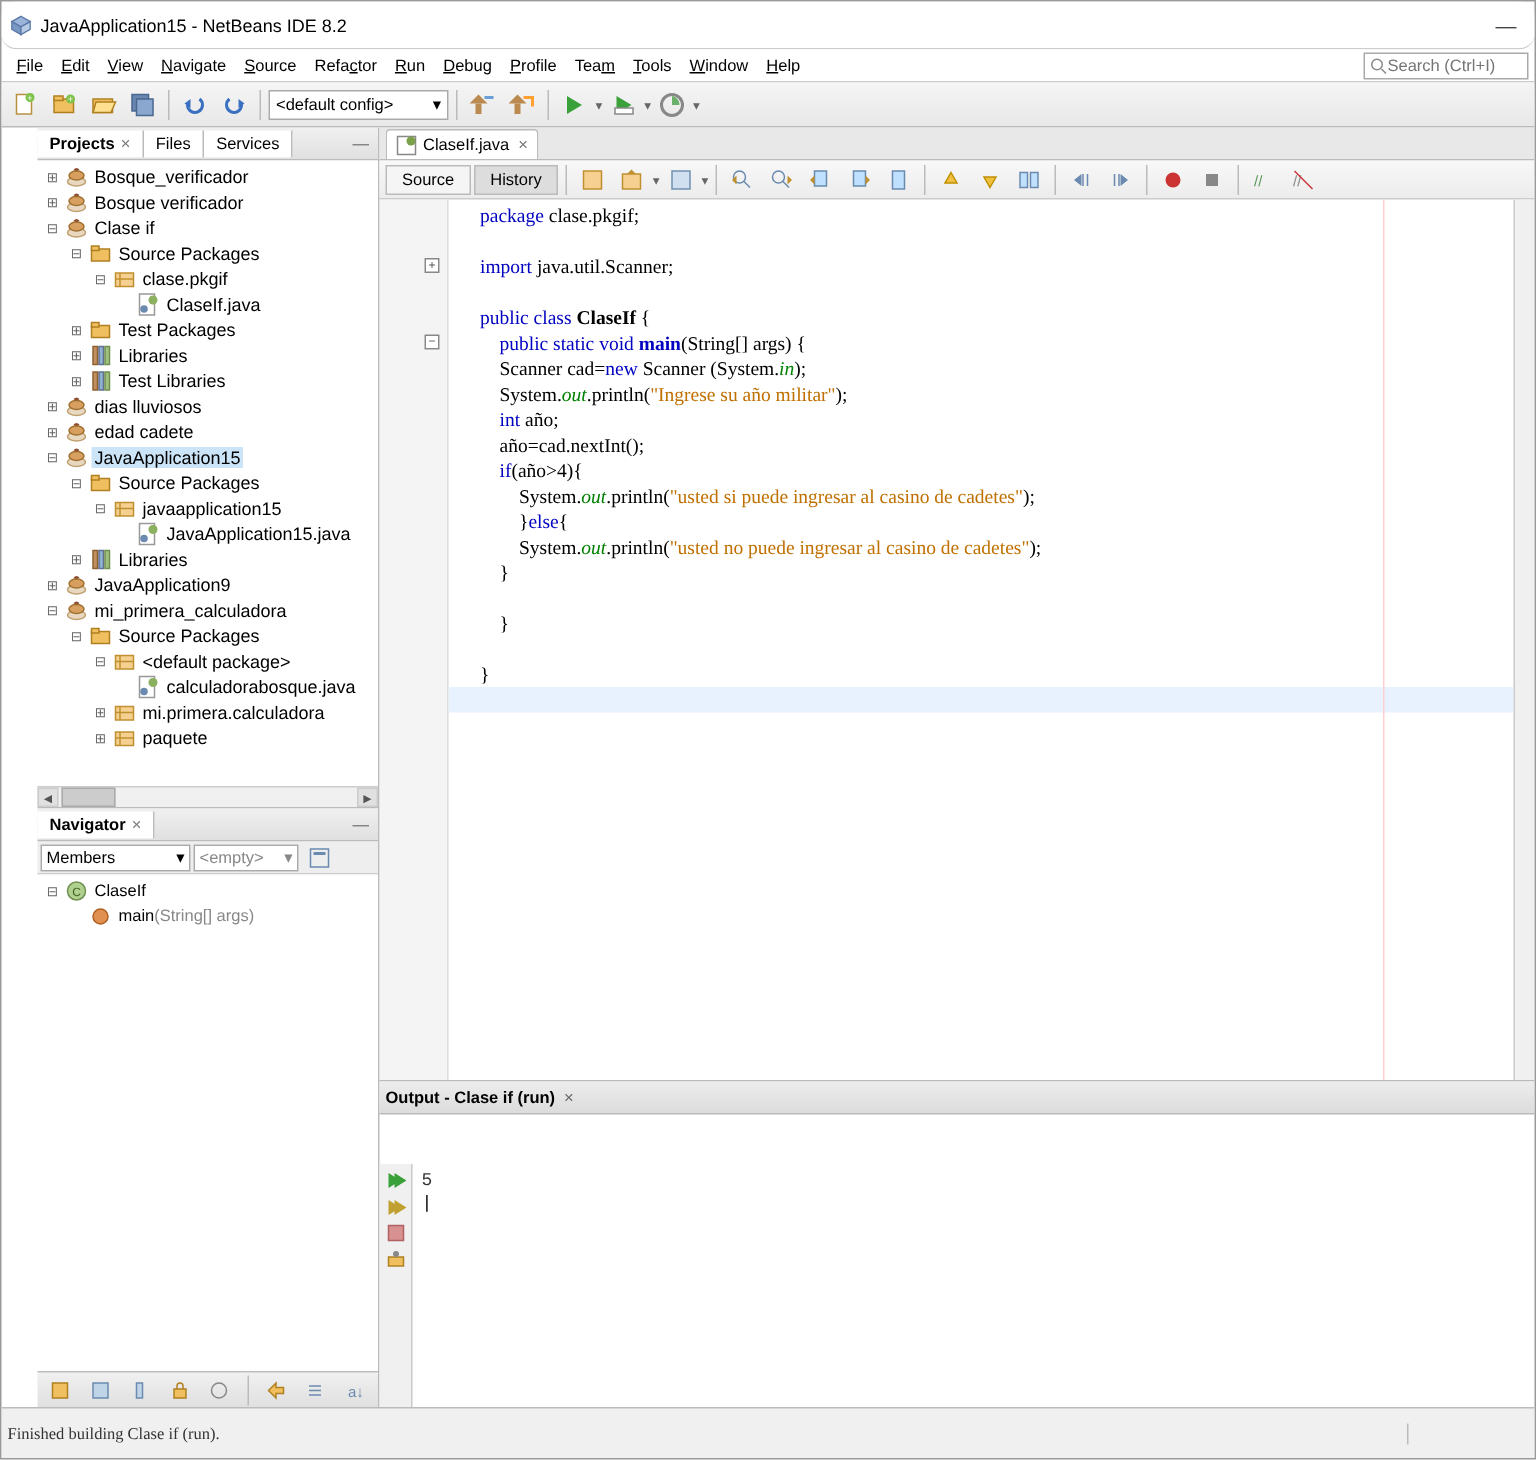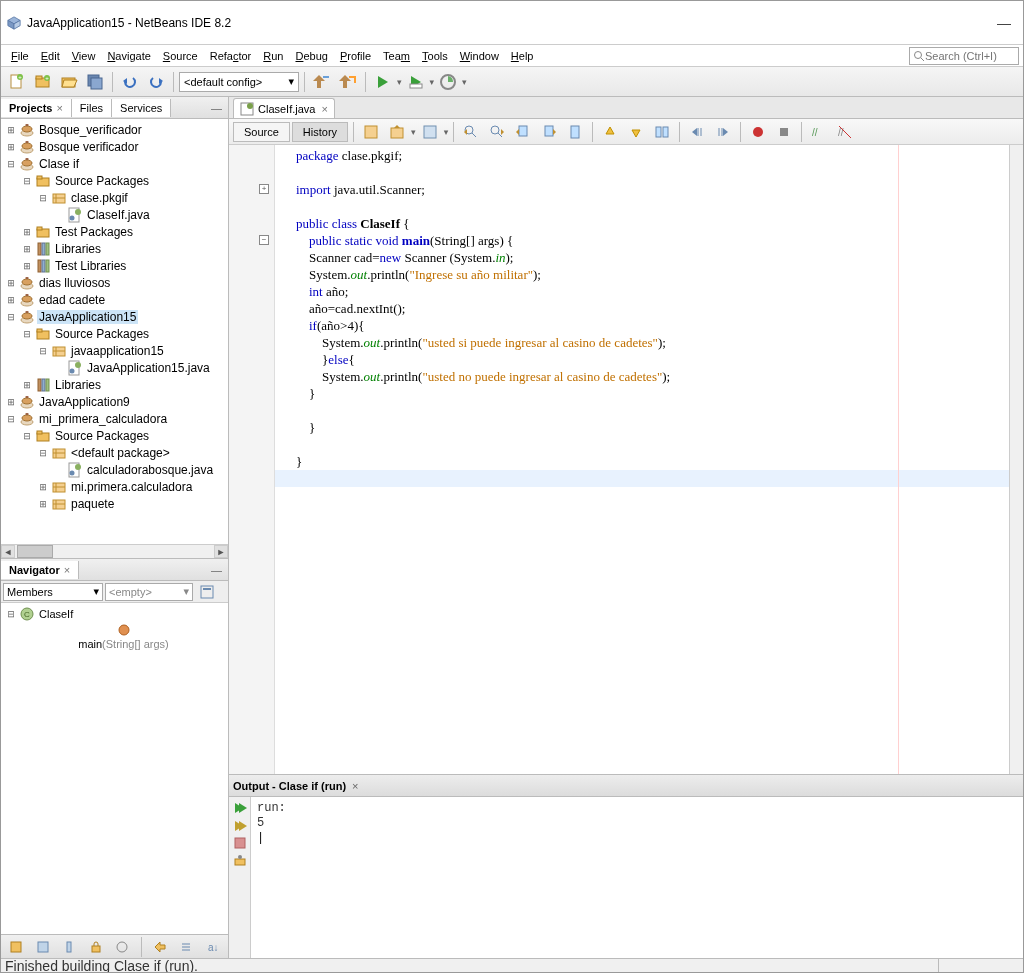--- a/index.html
+++ b/index.html
@@ -1,31 +1,31 @@
 <!DOCTYPE html>
 <html><head>
 <meta charset="utf-8">
 <style>
 * { box-sizing: border-box; margin: 0; padding: 0; }
 body { font-family: "Segoe UI", Tahoma, sans-serif; font-size: 11px; background: #fff; color: #000; width: 1024px; height: 973px; overflow: hidden; border: 1px solid #999; display: flex; flex-direction: column; }
-.titlebar { height: 44px; background: #fff; display: flex; align-items: center; padding: 0 6px; border-bottom: 1px solid #ccc; }
+.titlebar { height: 32px; background: #fff; display: flex; align-items: center; padding: 0 6px; border-bottom: 1px solid #ccc; border-radius: 10px; }
 .titlebar .cube { width: 14px; height: 14px; margin-right: 6px; }
 .titlebar .title { flex: 1; font-size: 12px; }
 .titlebar .wincontrols { display: flex; gap: 14px; font-size: 14px; color: #444; padding-right: 6px; }
 .menubar { height: 22px; display: flex; align-items: center; padding: 0 4px; border-bottom: 1px solid #ccc; }
 .menubar .mi { padding: 2px 6px; cursor: default; }
 .menubar .mi u { text-decoration: underline; }
 .menubar .spacer { flex: 1; }
 .searchbox { display: flex; align-items: center; border: 1px solid #aaa; height: 18px; width: 110px; padding: 0 3px; }
 .searchbox input { border: none; outline: none; font-size: 11px; width: 80px; color: #888; }
 .toolbar { height: 30px; background: linear-gradient(#f5f5f5,#e8e8e8); border-bottom: 1px solid #bbb; display: flex; align-items: center; padding: 0 4px; gap: 2px; }
 .tb-btn { width: 24px; height: 24px; display: flex; align-items: center; justify-content: center; border-radius: 2px; }
 .tb-sep { width: 1px; height: 20px; background: #bbb; margin: 0 3px; }
 .tb-combo { height: 20px; border: 1px solid #aaa; background: #fff; font-size: 11px; padding: 0 4px; min-width: 120px; display: flex; align-items: center; justify-content: space-between; }
-.main { flex: 1; display: flex; overflow: hidden; }
+.main { flex: 1; display: flex; overflow: hidden; padding-left: 24px; }
 .leftcol { width: 228px; display: flex; flex-direction: column; border-right: 1px solid #bbb; }
 .panelhdr { height: 22px; background: linear-gradient(#f0f0f0,#e0e0e0); border-bottom: 1px solid #bbb; display: flex; align-items: center; font-size: 11px; }
 .tab { padding: 3px 8px; border-right: 1px solid #bbb; background: #fff; }
 .tab.active { background: #fff; font-weight: normal; }
 .tab .cx { margin-left: 4px; color: #777; }
 .panel-collapse { margin-left: auto; padding: 0 6px; color: #666; }
 .tree { flex: 1; overflow: auto; background: #fff; font-size: 12px; padding: 2px 0; }
 .tnode { display: flex; align-items: center; height: 17px; white-space: nowrap; }
 .tw { width: 12px; text-align: center; color: #666; font-size: 9px; display: inline-block; }
 .ticon { width: 16px; height: 16px; margin: 0 2px; display: inline-flex; align-items: center; justify-content: center; }
@@ -51,28 +51,28 @@
 .gutter { width: 46px; background: #f4f4f4; border-right: 1px solid #ddd; position: relative; }
 .fold { position: absolute; left: 30px; width: 10px; height: 10px; border: 1px solid #888; background: #fff; font-size: 8px; text-align: center; line-height: 8px; color: #555; }
 .code { flex: 1; font-family: Liberation Serif, serif; font-size: 13px; line-height: 17px; padding: 2px 0 2px 8px; position: relative; white-space: pre; overflow: hidden; }
 .code .hl-line { position: absolute; left: 0; right: 0; height: 17px; background: #e8f2fe; }
 .code .margin80 { position: absolute; top: 0; bottom: 0; width: 1px; background: #ffd0d0; left: 623px; }
 .kw { color: #0000c0; }
 .kwb { color: #0000c0; font-weight: bold; }
 .str { color: #c07000; }
 .fld { color: #008000; font-style: italic; }
 .bold { font-weight: bold; }
-.output-panel { border-top: 1px solid #bbb; display: flex; flex-direction: column; height: 184px; }
+.output-panel { border-top: 1px solid #bbb; display: flex; flex-direction: column; height: 218px; gap: 33px; }
 .out-hdr { height: 22px; background: linear-gradient(#ededed,#dcdcdc); border-bottom: 1px solid #bbb; display: flex; align-items: center; padding: 0 4px; font-size: 11px; font-weight: bold; }
 .out-hdr .cx { margin-left: 6px; font-weight: normal; color: #666; }
 .out-body { flex: 1; display: flex; }
 .out-gutter { width: 22px; background: #f0f0f0; border-right: 1px solid #ccc; display: flex; flex-direction: column; align-items: center; padding-top: 4px; gap: 4px; }
 .out-text { flex: 1; font-family: "Courier New", monospace; font-size: 12px; line-height: 15px; padding: 4px 6px; color: #333; }
 .out-text .green { color: #4a8a4a; }
-.statusbar { height: 14px; background: #f0f0f0; border-top: 1px solid #bbb; font-size: 14px; display: flex; align-items: center; padding: 0 4px; color: #333; }
+.statusbar { height: 34px; background: #f0f0f0; border-top: 1px solid #bbb; font-size: 11px; display: flex; align-items: center; padding: 0 4px; color: #333; font-family: Liberation Serif, serif; }
 .vscroll { width: 14px; background: #f0f0f0; border-left: 1px solid #ccc; }
 svg { display: block; }
 </style>
 </head>
 <body>
 
 <div class="titlebar">
   <span class="cube">
     <svg viewBox="0 0 16 16">
         <polygon points="8,1 15,5 8,9 1,5" fill="#9bb5da" stroke="#5b7aa8"></polygon>
@@ -466,21 +466,21 @@
     <div class="navigator">
       <div class="panelhdr">
         <span class="tab active"><b>Navigator</b><span class="cx">×</span></span>
         <span class="panel-collapse">—</span>
       </div>
       <div class="nav-toolbar">
         <span class="nav-combo" style="width:100px">
             <span>Members</span>
             <span>▾</span>
           </span>
-        <span class="nav-combo" style="width:88px;color:#888">
+        <span class="nav-combo" style="width:70px;color:#888">
             <span>&lt;empty&gt;</span>
             <span>▾</span>
           </span>
         <span class="tb-btn">
             <svg width="14" height="14">
               <rect x="1" y="1" width="12" height="12" fill="none" stroke="#6a8ab0"></rect>
               <rect x="3" y="3" width="8" height="2" fill="#6a8ab0"></rect>
             </svg>
           </span>
       </div>
@@ -488,21 +488,21 @@
           <div class="tnode" style="padding-left: 2px;">
             <span class="tw">⊟</span>
             <span class="ticon">
               <svg width="16" height="16">
                 <circle cx="8" cy="8" r="6" fill="#b0d090" stroke="#709050"></circle>
                 <text x="8" y="11" font-size="8" text-anchor="middle" fill="#406020">C</text>
               </svg>
             </span>
             <span class="tlabel">ClaseIf</span>
           </div>
-          <div class="tnode" style="padding-left: 18px; flex-direction: column;">
+          <div class="tnode" style="padding-left: 18px;">
             <span class="tw"></span>
             <span class="ticon">
               <svg width="16" height="16">
                 <circle cx="8" cy="8" r="5" fill="#e09050" stroke="#b06020"></circle>
               </svg>
             </span>
             <span class="tlabel">main<span style="color:#888">(String[] args)</span></span>
           </div>
         </div>
       <div class="bottom-toolbar">
@@ -714,21 +714,20 @@
               </svg>
             </span>
           <span>
               <svg width="14" height="14">
                 <rect x="2" y="6" width="10" height="6" fill="#f0c060" stroke="#b08020"></rect>
                 <circle cx="7" cy="4" r="2" fill="#888"></circle>
               </svg>
             </span>
         </div>
         <div class="out-text" id="out-text">
-            <div>run:</div>
             <div>5</div>
             <div style="color: rgb(0, 0, 0);">|</div>
           </div>
       </div>
     </div>
   </div>
 </div>
 
 <div class="statusbar">
   <span>Finished building Clase if (run).</span>

